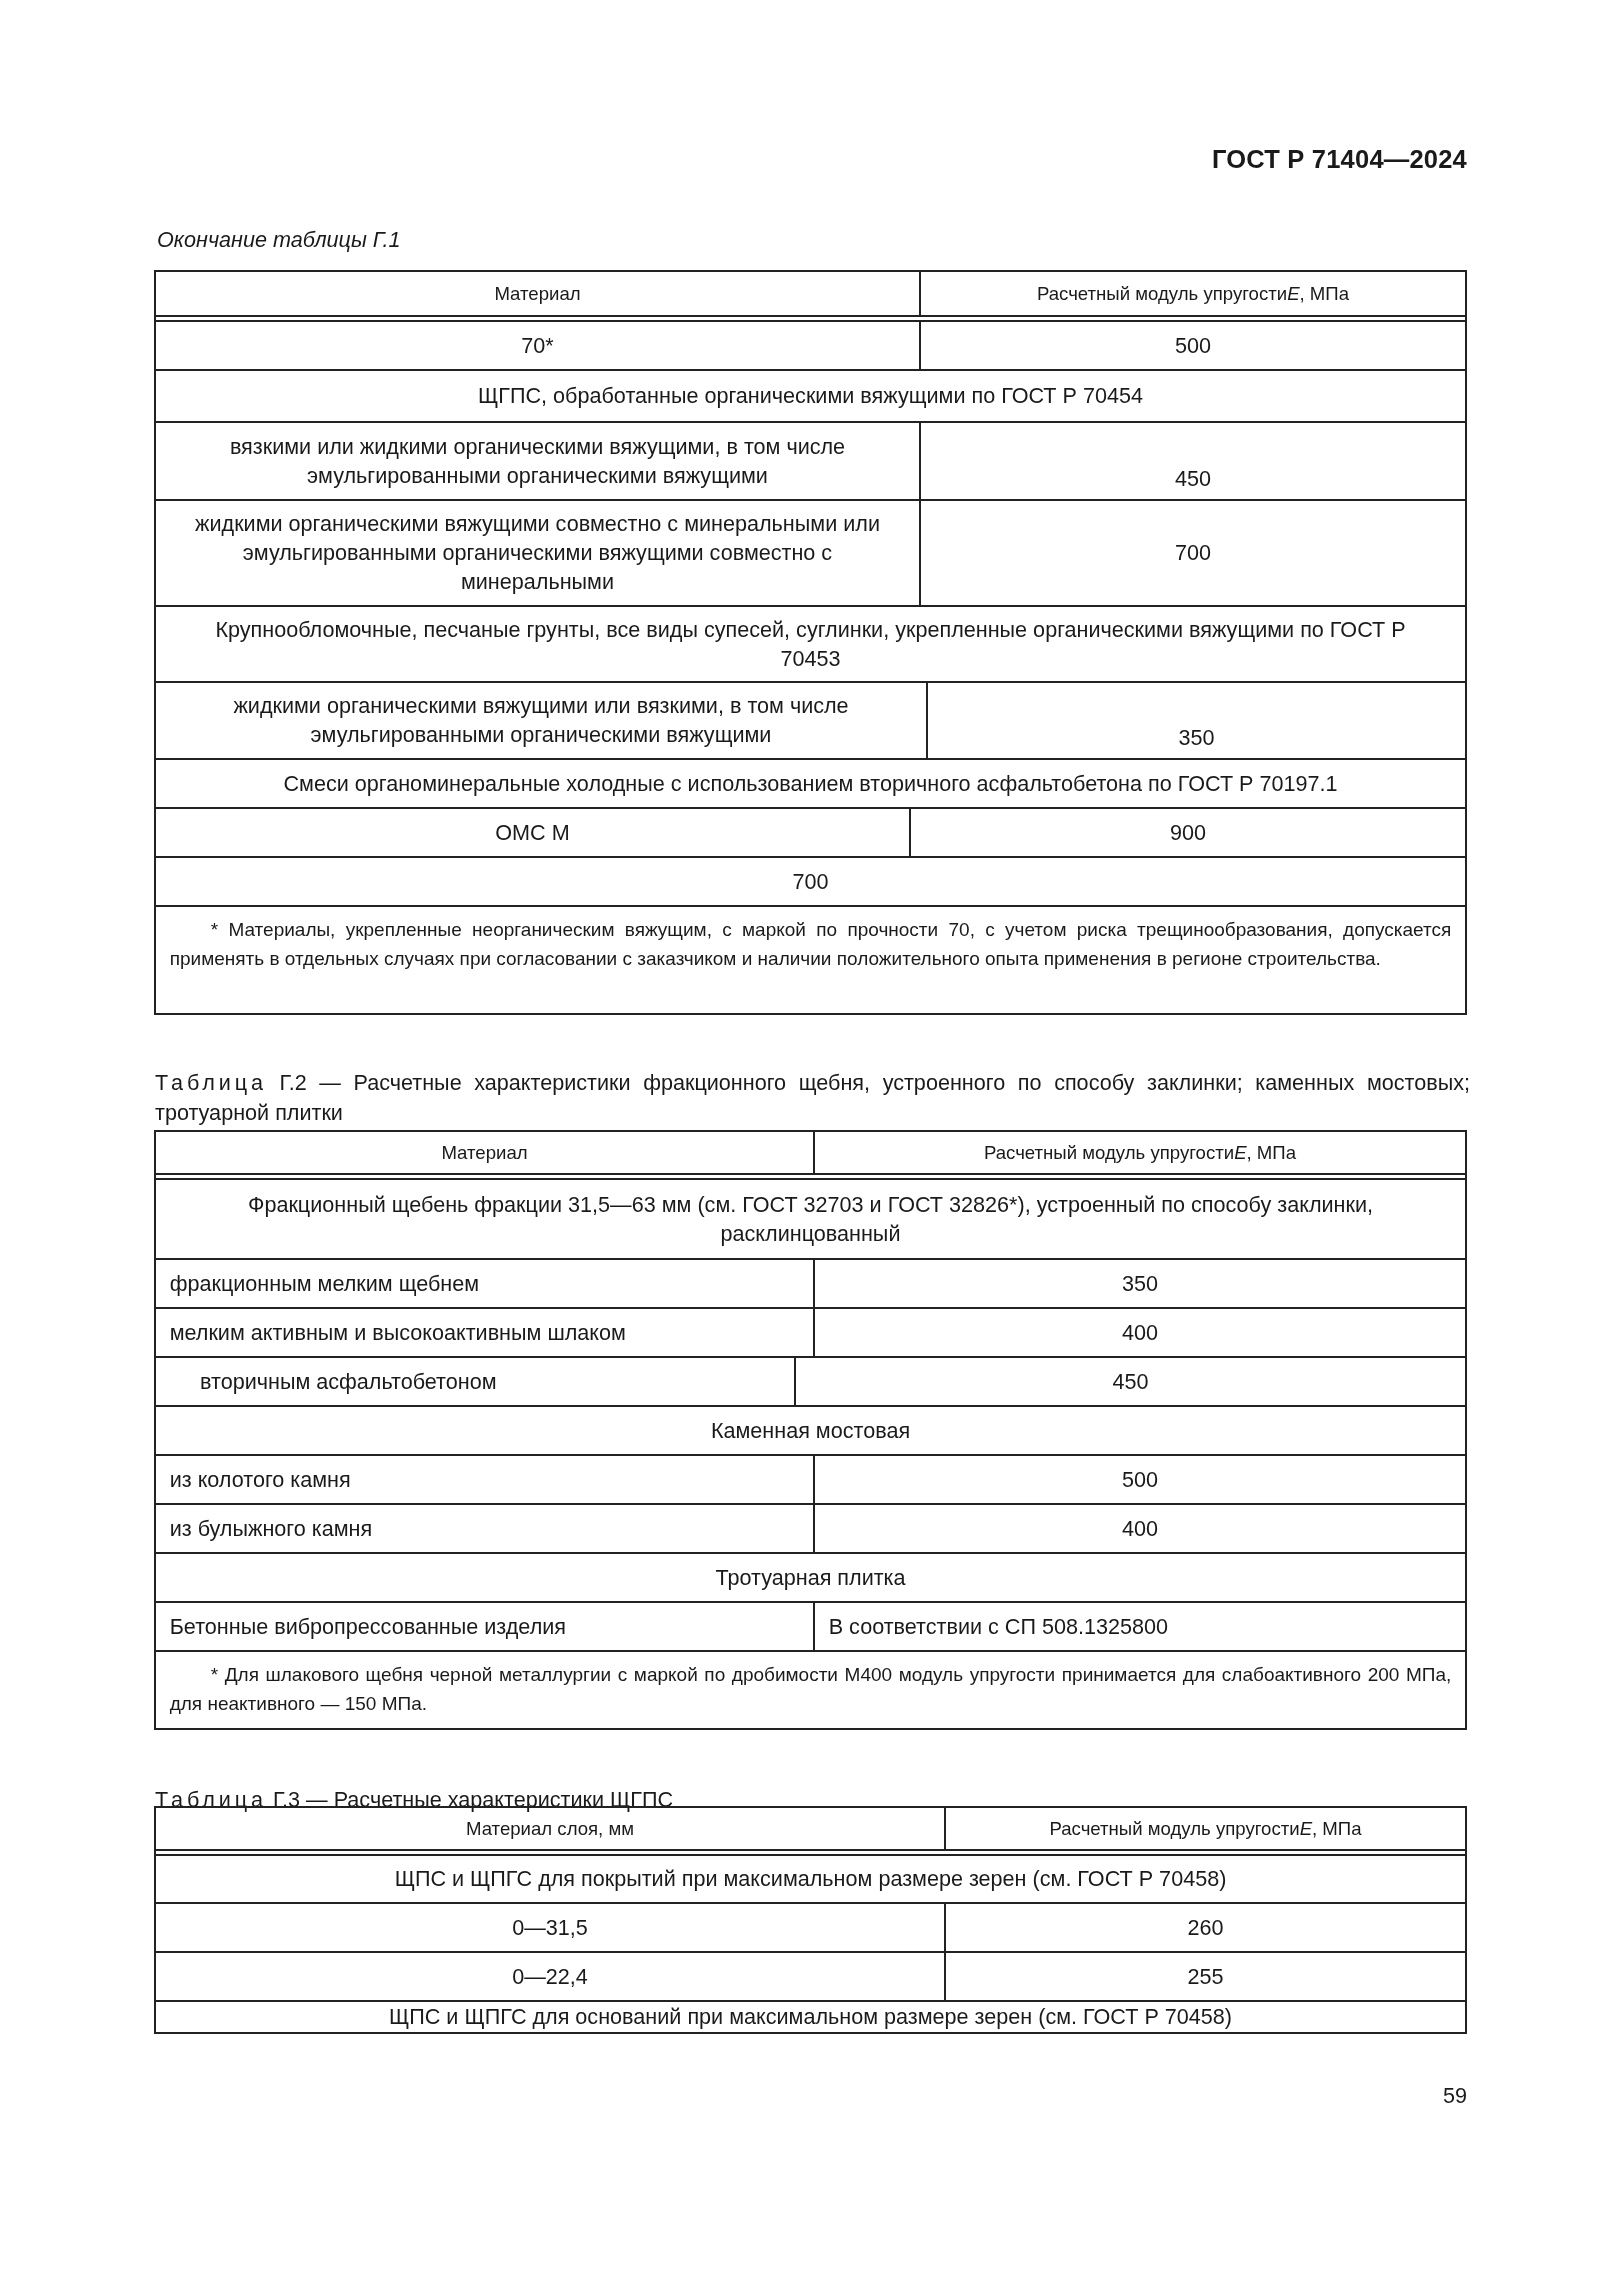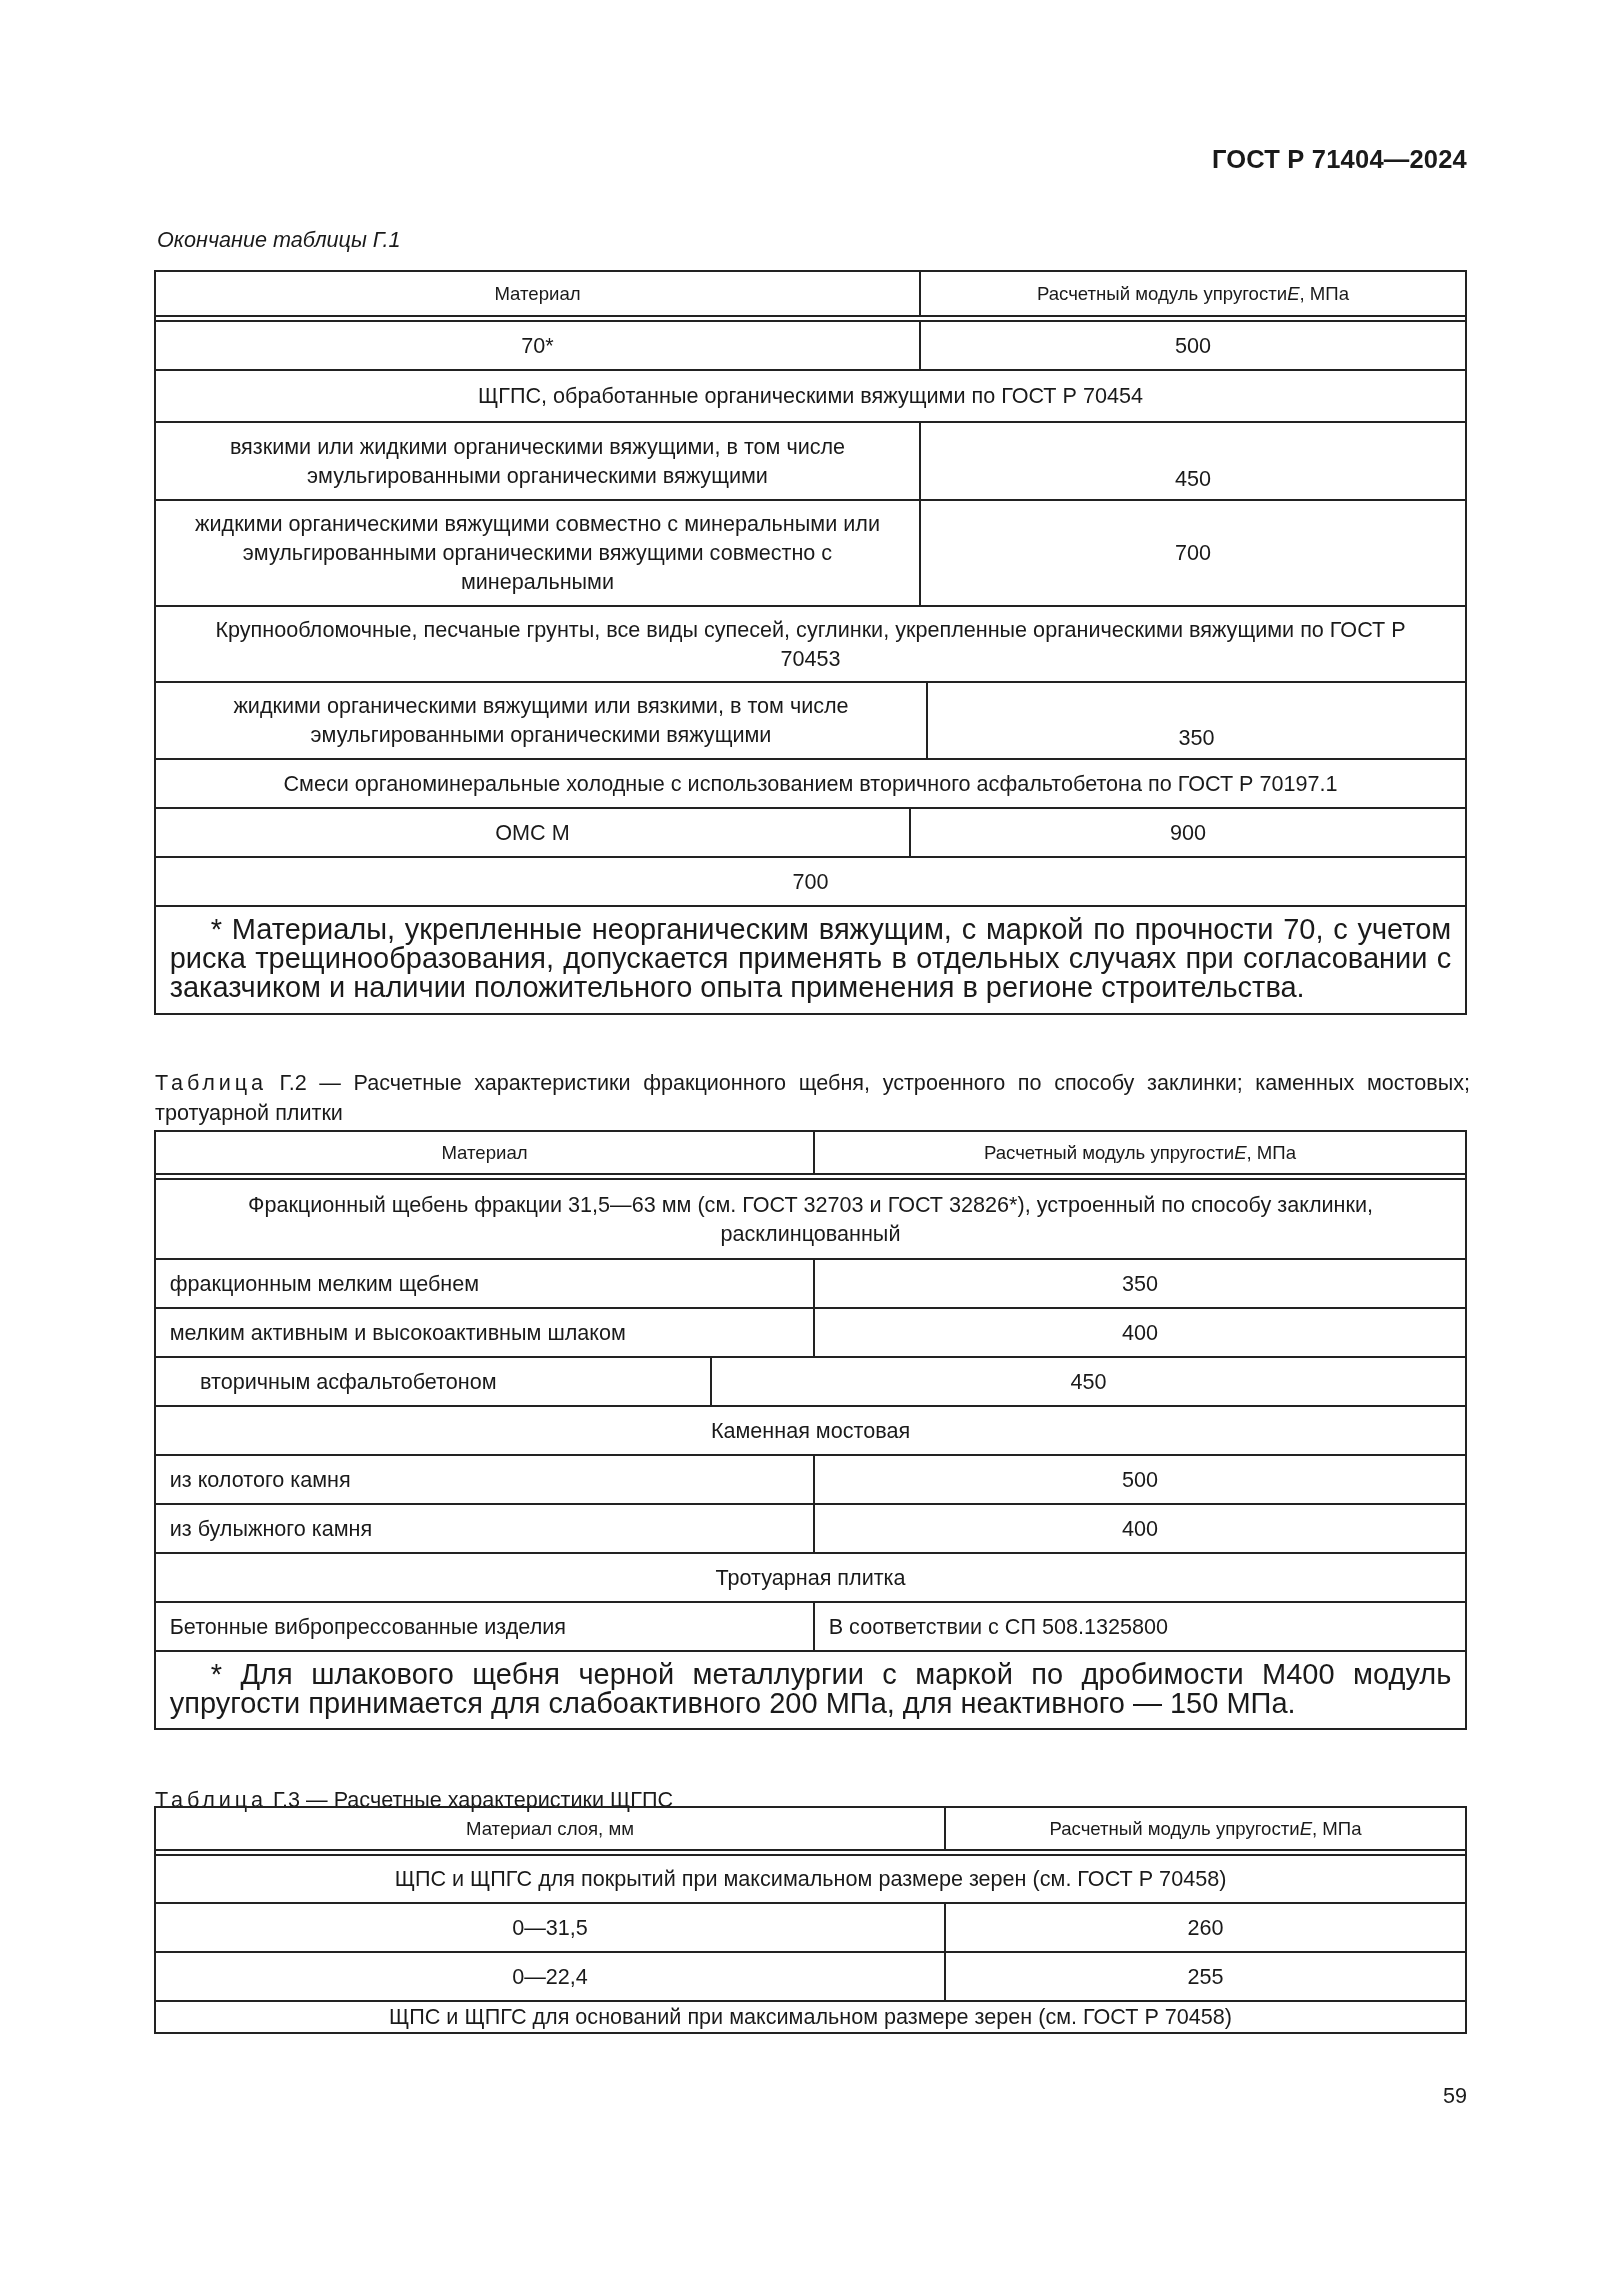--- a/index.html
+++ b/index.html
@@ -19,21 +19,21 @@
   .row.first { border-top: none; }
   .row.head-sep { border-top: 0; }
   .hdr-double { height: 6.9px; border-top: 2px solid #222; border-bottom: 2px solid #222; box-sizing: border-box; }
   .cell { box-sizing: border-box; display: flex; align-items: center; justify-content: center;
           text-align: center; padding: 0 15.7px; }
   .cell.left { justify-content: flex-start; text-align: left; padding-left: 13.7px; }
   .cell.bottom { align-items: flex-end; padding-bottom: 5.9px; }
   .cell + .cell { border-left: 2.9px solid #222; }
   .hdr .cell { font-size: 18.6px; }
   .full { width: 100%; }
-  .note { padding: 7.8px 13.7px 5.9px 13.7px; text-align: justify; font-size: 29px; line-height: 29px; display: block; }
+  .note { padding: 7.8px 13.7px 5.9px 13.7px; text-align: justify; font-size: 19px; line-height: 29px; display: block; }
   .note .indent { display: inline-block; width: 41px; }
   em { font-style: italic; }
 </style>
 </head>
 <body>
 
 <div class="abs doc-code">ГОСТ Р 71404—2024</div>
 
 <div class="abs caption-italic">Окончание таблицы Г.1</div>
 
@@ -107,21 +107,21 @@
   </div>
   <div class="row" style="height:49px;">
     <div class="cell left" style="width:657px;">фракционным мелким щебнем</div>
     <div class="cell" style="flex:1;">350</div>
   </div>
   <div class="row" style="height:49px;">
     <div class="cell left" style="width:657px;">мелким активным и высокоактивным шлаком</div>
     <div class="cell" style="flex:1;">400</div>
   </div>
   <div class="row" style="height:49px;">
-    <div class="cell left" style="width:554px;padding-left:44px;">вторичным асфальтобетоном</div>
+    <div class="cell left" style="width:638px;padding-left:44px;">вторичным асфальтобетоном</div>
     <div class="cell" style="flex:1;">450</div>
   </div>
   <div class="row" style="height:49px;">
     <div class="cell full">Каменная мостовая</div>
   </div>
   <div class="row" style="height:49px;">
     <div class="cell left" style="width:657px;">из колотого камня</div>
     <div class="cell" style="flex:1;">500</div>
   </div>
   <div class="row" style="height:49px;">

